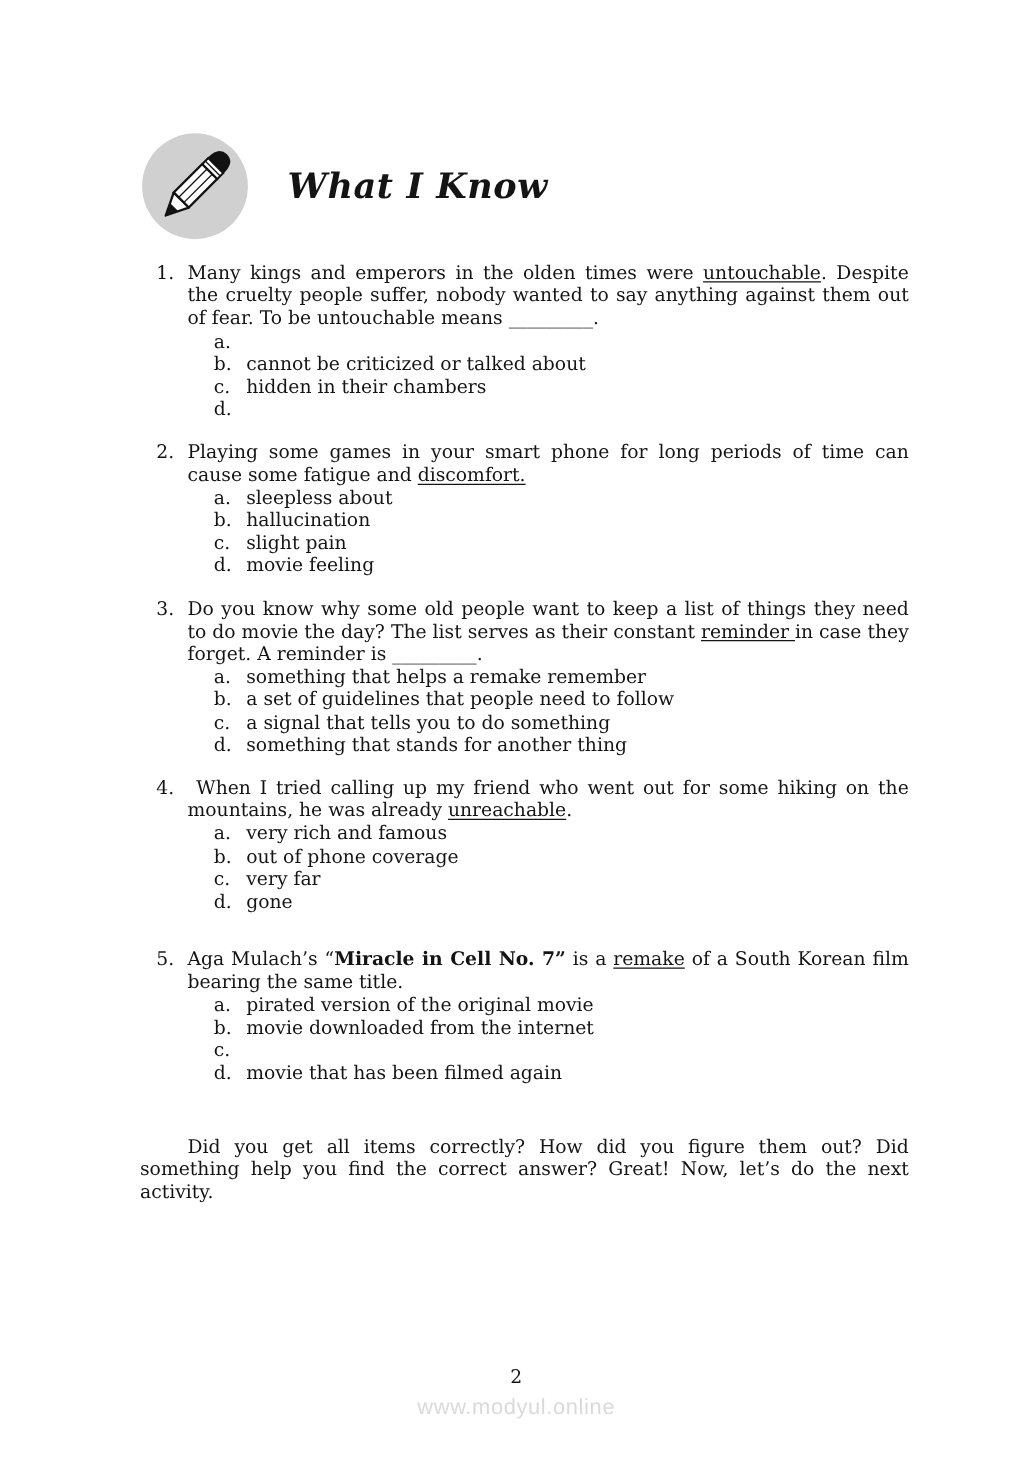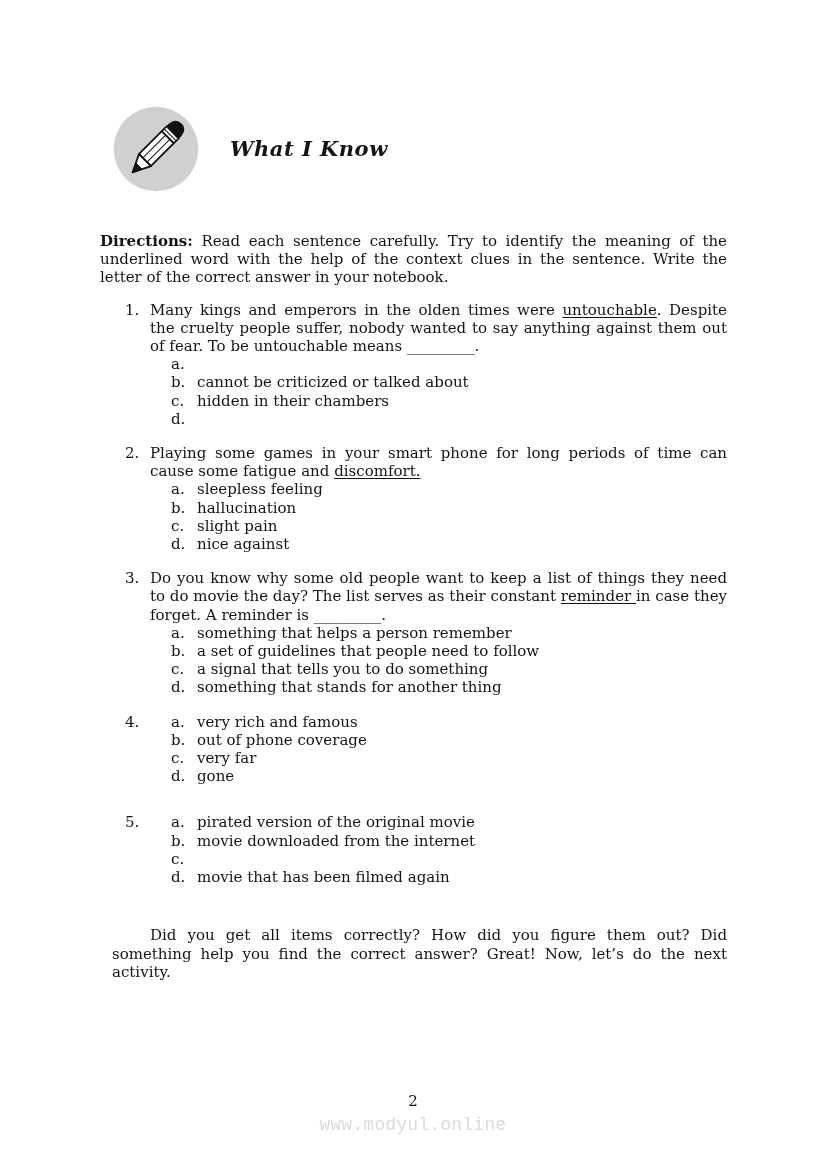--- a/index.html
+++ b/index.html
@@ -12,21 +12,21 @@
     font-size:15px;
     line-height:18.2px;
     overflow:hidden;
   }
   .content { padding:103px 99px 0 100px; }
 
   .header { display:flex; align-items:center; }
   .icon-circle { width:92px; height:92px; margin-left:10px; flex:none; }
   .title {
     margin:0 0 0 28px;
-    font-size:21px; line-height:32px;
+    font-size:28px; line-height:32px;
     font-weight:bold; font-style:italic;
     letter-spacing:0.5px;
   }
 
   .directions { margin:37px 0 0 0; text-align:justify; }
   .directions .dlabel { font-weight:bold; }
 
   ol.questions { list-style:none; margin:14px 0 0 0; padding:0 0 0 25px; }
   .question { display:flex; margin-top:16px; }
   .question:first-child { margin-top:2px; }
@@ -43,21 +43,21 @@
 
   .closing { margin:40px 0 0 12px; text-align:justify; text-indent:38px; }
 
   .footer-num {
     position:absolute; left:0; right:0; top:1092px;
     text-align:center; font-size:15px;
   }
   .watermark {
     position:absolute; left:0; right:0; top:1116px;
     text-align:center;
-    font-family:Liberation Mono, monospace;
+    font-family:Liberation Sans, sans-serif;
     font-size:17.5px; letter-spacing:0.5px;
     color:#dadada;
   }
 </style>
 </head>
 <body>
 
 <div class="page">
   <div class="content">
 
@@ -73,21 +73,20 @@
             <line x1="46.8" y1="32" x2="46.8" y2="67" stroke="#121212" stroke-width="1.1"></line>
             <line x1="53.2" y1="32" x2="53.2" y2="67" stroke="#121212" stroke-width="1.1"></line>
             <polygon points="40.8,67 59.2,67 50,86" fill="#ffffff" stroke="#121212" stroke-width="2" stroke-linejoin="round"></polygon>
             <polygon points="45.6,76.2 54.4,76.2 50,86" fill="#121212" stroke="#121212" stroke-width="1"></polygon>
           </g>
         </svg>
       </div>
       <h1 class="title">What I Know</h1>
     </div>
 
-    <p class="directions"><span class="dlabel">Directions:</span> <span>Read each sentence carefully. Try to identify the meaning of the underlined word with the help of the context clues in the sentence. Write the letter of the correct answer in your notebook.</span></p>
 
     <ol class="questions" id="questions">
         <li class="question">
           <span class="qnum">1.</span>
           <div class="qbody">
             <p class="qtext"><span class="seg-plain">Many kings and emperors in the olden times were </span><span class="seg-underline">untouchable</span><span class="seg-plain">. Despite the cruelty people suffer, nobody wanted to say anything against them out of fear. To be untouchable means _________.</span></p>
             <ol class="options">
               <li class="option">
                 <span class="opt-letter">a.</span>
               </li>
@@ -105,64 +104,65 @@
             </ol>
           </div>
         </li>
         <li class="question">
           <span class="qnum">2.</span>
           <div class="qbody">
             <p class="qtext"><span class="seg-plain">Playing some games in your smart phone for long periods of time can cause some fatigue and </span><span class="seg-underline">discomfort.</span></p>
             <ol class="options">
               <li class="option">
                 <span class="opt-letter">a.</span>
-                <span class="opt-text">sleepless feeling</span>
+                <span class="opt-text">sleepless about</span>
               </li>
               <li class="option">
                 <span class="opt-letter">b.</span>
                 <span class="opt-text">hallucination</span>
               </li>
               <li class="option">
                 <span class="opt-letter">c.</span>
                 <span class="opt-text">slight pain</span>
               </li>
               <li class="option">
                 <span class="opt-letter">d.</span>
-                <span class="opt-text">nice against</span>
+                <span class="opt-text">movie feeling</span>
               </li>
             </ol>
           </div>
         </li>
         <li class="question">
           <span class="qnum">3.</span>
           <div class="qbody">
             <p class="qtext"><span class="seg-plain">Do you know why some old people want to keep a list of things they need to do movie the day? The list serves as their constant </span><span class="seg-underline">reminder </span><span class="seg-plain">in case they forget. A reminder is _________.</span></p>
             <ol class="options">
               <li class="option">
                 <span class="opt-letter">a.</span>
-                <span class="opt-text">something that helps a person remember</span>
+                <span class="opt-text">something that helps a remake remember</span>
               </li>
               <li class="option">
                 <span class="opt-letter">b.</span>
                 <span class="opt-text">a set of guidelines that people need to follow</span>
               </li>
               <li class="option">
                 <span class="opt-letter">c.</span>
                 <span class="opt-text">a signal that tells you to do something</span>
               </li>
               <li class="option">
                 <span class="opt-letter">d.</span>
                 <span class="opt-text">something that stands for another thing</span>
               </li>
             </ol>
           </div>
         </li>
         <li class="question">
           <span class="qnum">4.</span>
           <div class="qbody">
+            <p class="qtext"><span class="seg-plain">&nbsp;When I tried calling up my friend who went out for some hiking on the mountains, he was already </span><span class="seg-underline">unreachable</span><span class="seg-plain">.</span></p>
             <ol class="options">
               <li class="option">
                 <span class="opt-letter">a.</span>
                 <span class="opt-text">very rich and famous</span>
               </li>
               <li class="option">
                 <span class="opt-letter">b.</span>
                 <span class="opt-text">out of phone coverage</span>
               </li>
               <li class="option">
@@ -172,20 +172,21 @@
               <li class="option">
                 <span class="opt-letter">d.</span>
                 <span class="opt-text">gone</span>
               </li>
             </ol>
           </div>
         </li>
         <li class="question">
           <span class="qnum">5.</span>
           <div class="qbody">
+            <p class="qtext"><span class="seg-plain">Aga Mulach’s “</span><span class="seg-bold">Miracle in Cell No. 7”</span><span class="seg-plain"> is a </span><span class="seg-underline">remake</span><span class="seg-plain"> of a South Korean film bearing the same title.</span></p>
             <ol class="options">
               <li class="option">
                 <span class="opt-letter">a.</span>
                 <span class="opt-text">pirated version of the original movie</span>
               </li>
               <li class="option">
                 <span class="opt-letter">b.</span>
                 <span class="opt-text">movie downloaded from the internet</span>
               </li>
               <li class="option">

